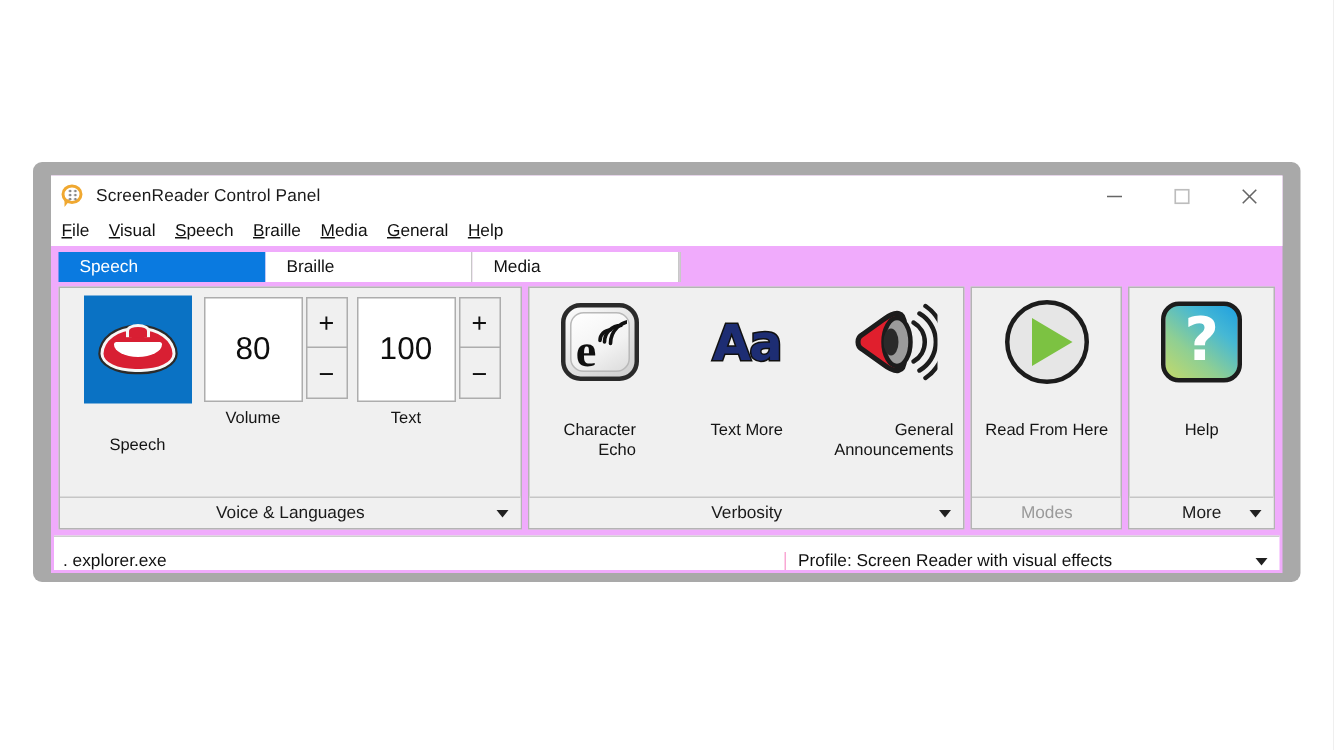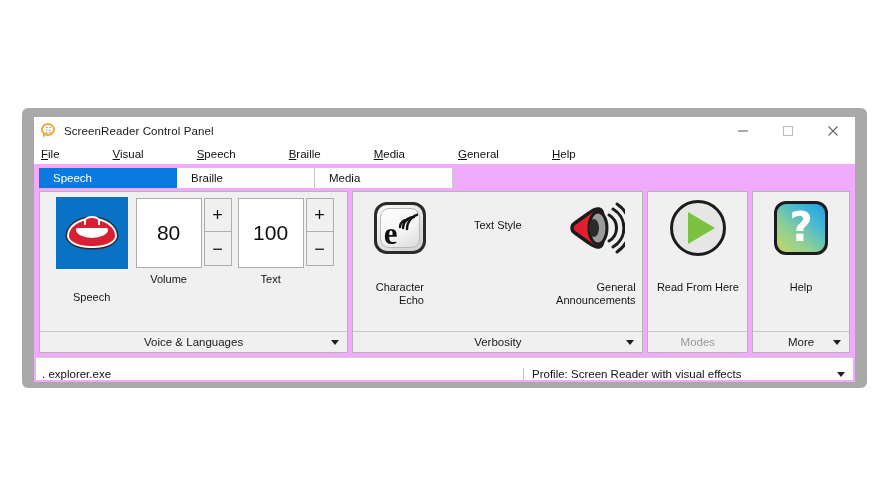--- a/index.html
+++ b/index.html
@@ -82,21 +82,20 @@
   .win-btn svg { display: block; }
 
   
   .menubar {
     height: 20px;
     display: flex;
     align-items: center;
     padding-left: 7px;
     flex: 0 0 auto;
     background: #ffffff;
-    gap: 40px;
   }
   .menu-item {
     font-size: 11.5px;
     color: #111;
     margin-right: 13px;
     white-space: nowrap;
   }
   .menu-item u { text-decoration: underline; }
 
   
@@ -491,21 +490,24 @@
                     <path d="M9 18 A15 15 0 0 1 24 3" fill="none" stroke="#111" stroke-width="2.4" stroke-linecap="round"></path>
                   </svg>
                 </div>
               </div>
             </div>
             <div class="caption" style="white-space:pre-line">Character
 Echo</div>
           </div>
 
           <div class="tile">
-            <div class="caption" style="white-space:pre-line">Text Style</div>
+            <div class="icon-box">
+              <span class="aa-icon">Aa</span>
+            </div>
+            <div class="caption" style="white-space:pre-line">Text More</div>
           </div>
 
           <div class="tile">
             <div class="icon-box">
               <svg class="mega" viewBox="0 0 58 54">
                 <g>
                   <path d="M8 22 L22 12 C30 6 36 6 36 16 L36 38 C36 48 30 48 22 42 L8 32 C4 30 4 24 8 22 Z" fill="#e01f2d" stroke="#1c1c1c" stroke-width="3.4" stroke-linejoin="round"></path>
                   <ellipse cx="31" cy="27" rx="9" ry="16" fill="#9b9b9b" stroke="#1c1c1c" stroke-width="3"></ellipse>
                   <ellipse cx="27" cy="27" rx="5" ry="9" fill="#2a2a2a"></ellipse>
                   <path d="M42 14 A15 15 0 0 1 42 40" fill="none" stroke="#1c1c1c" stroke-width="3" stroke-linecap="round"></path>

